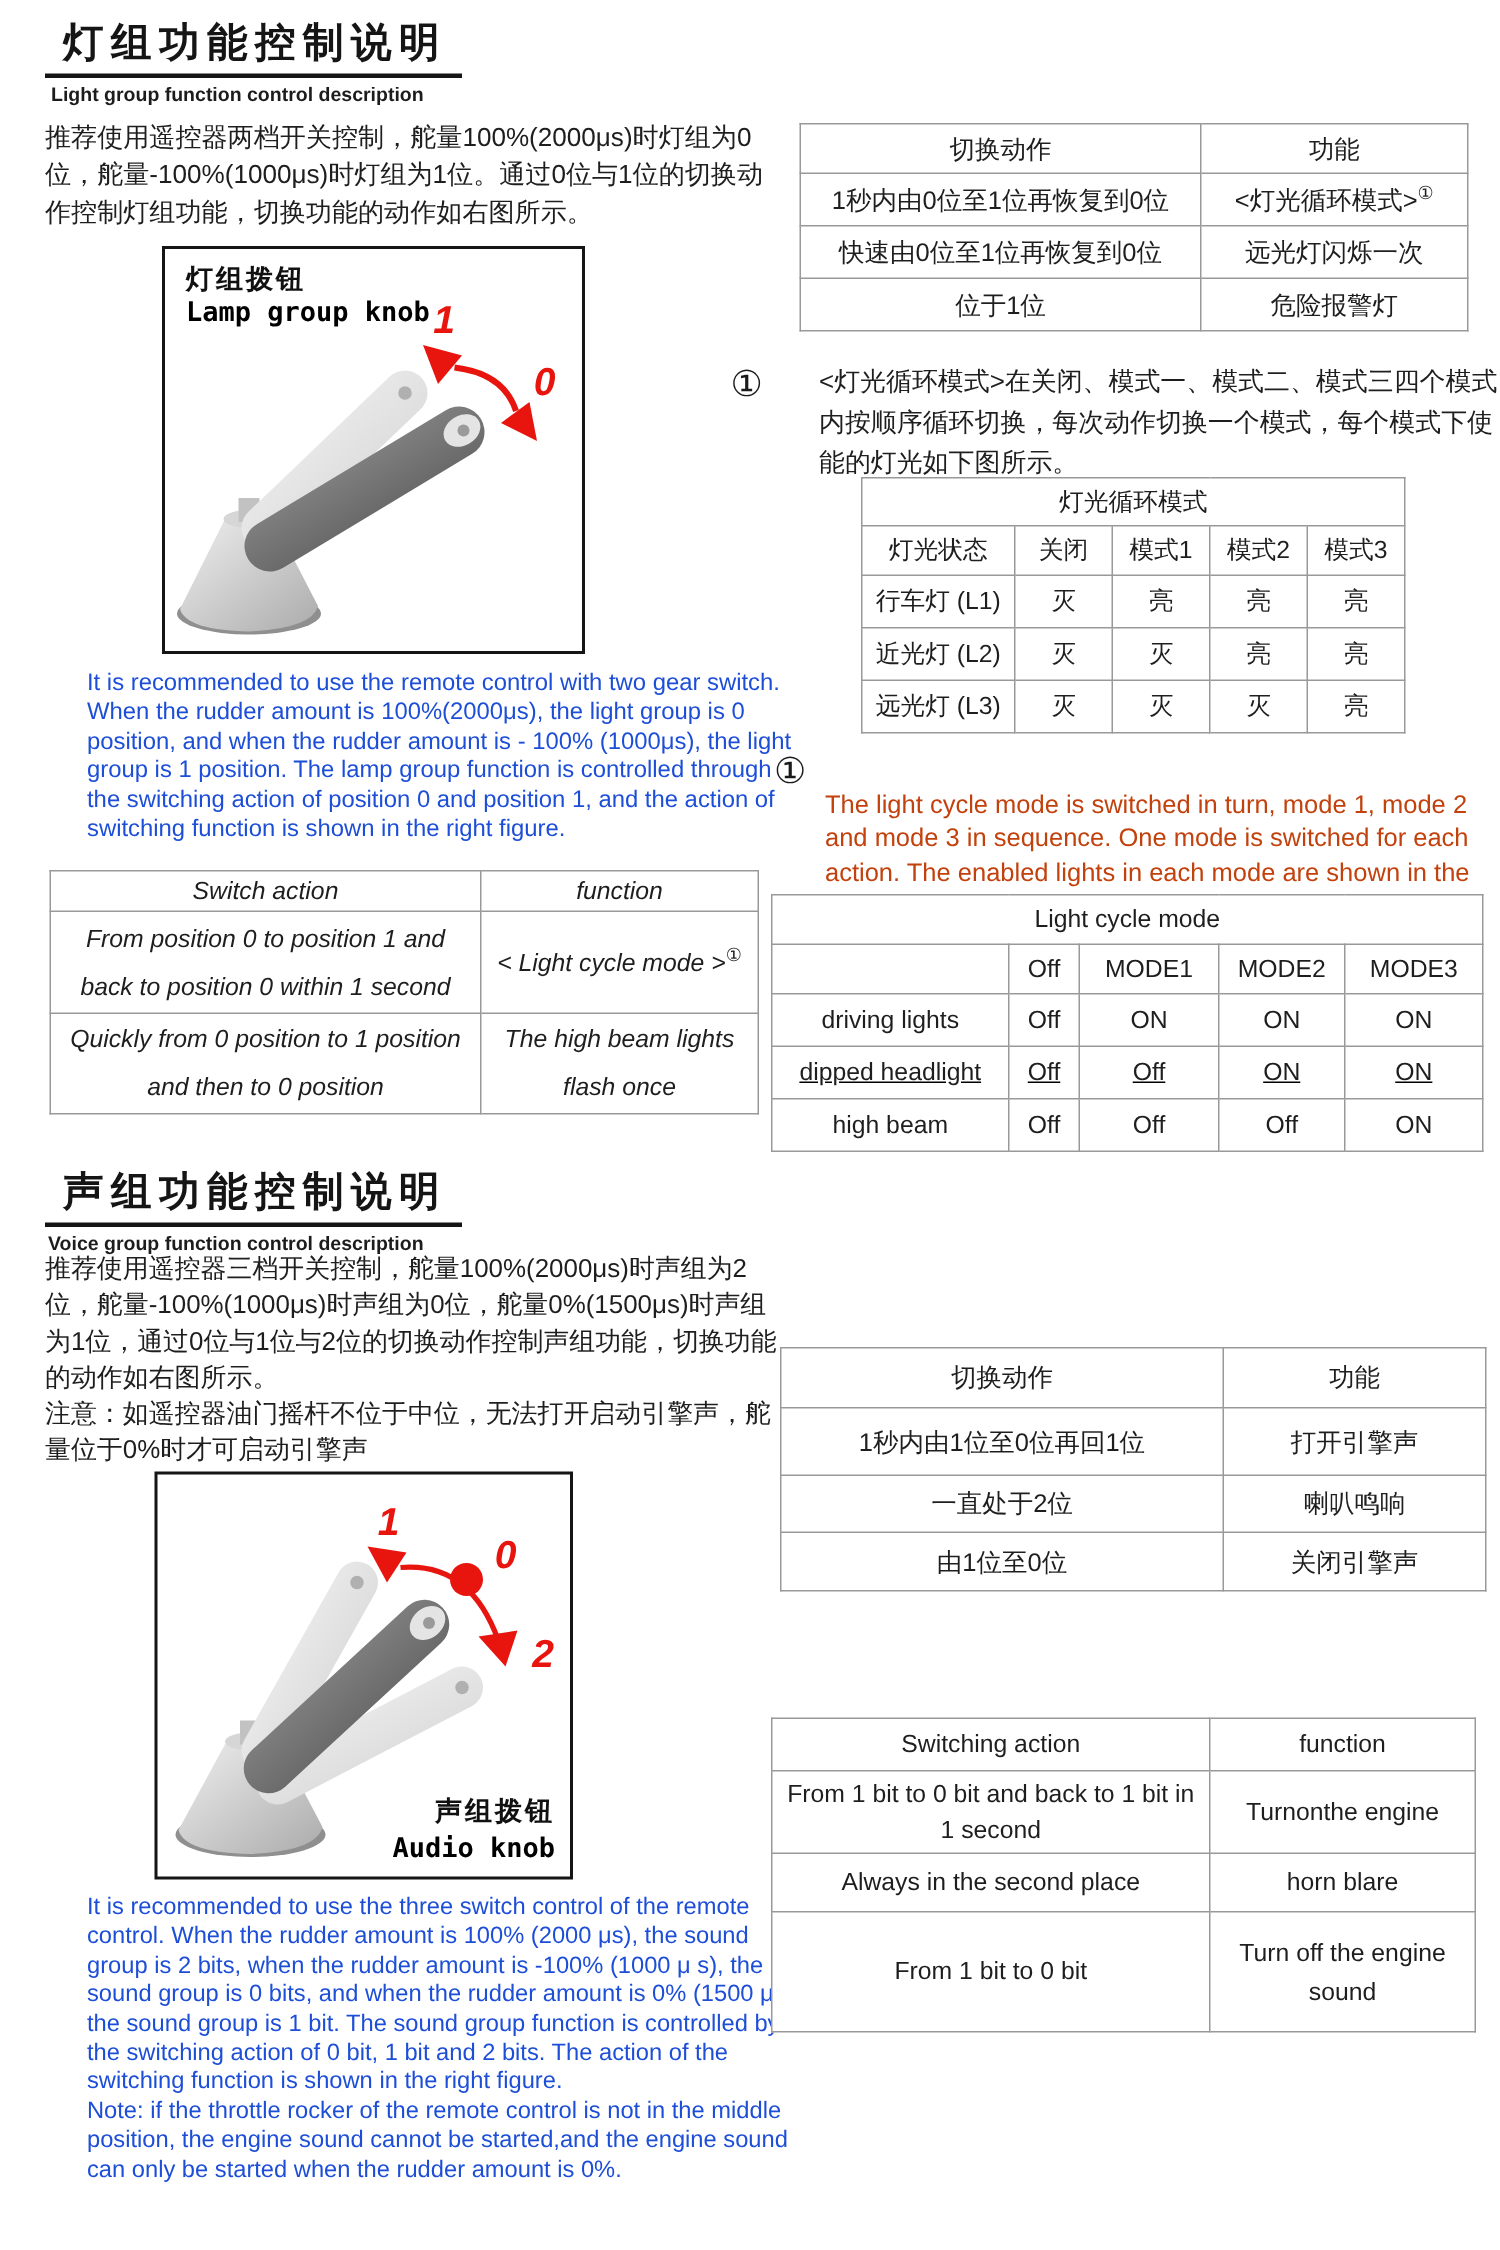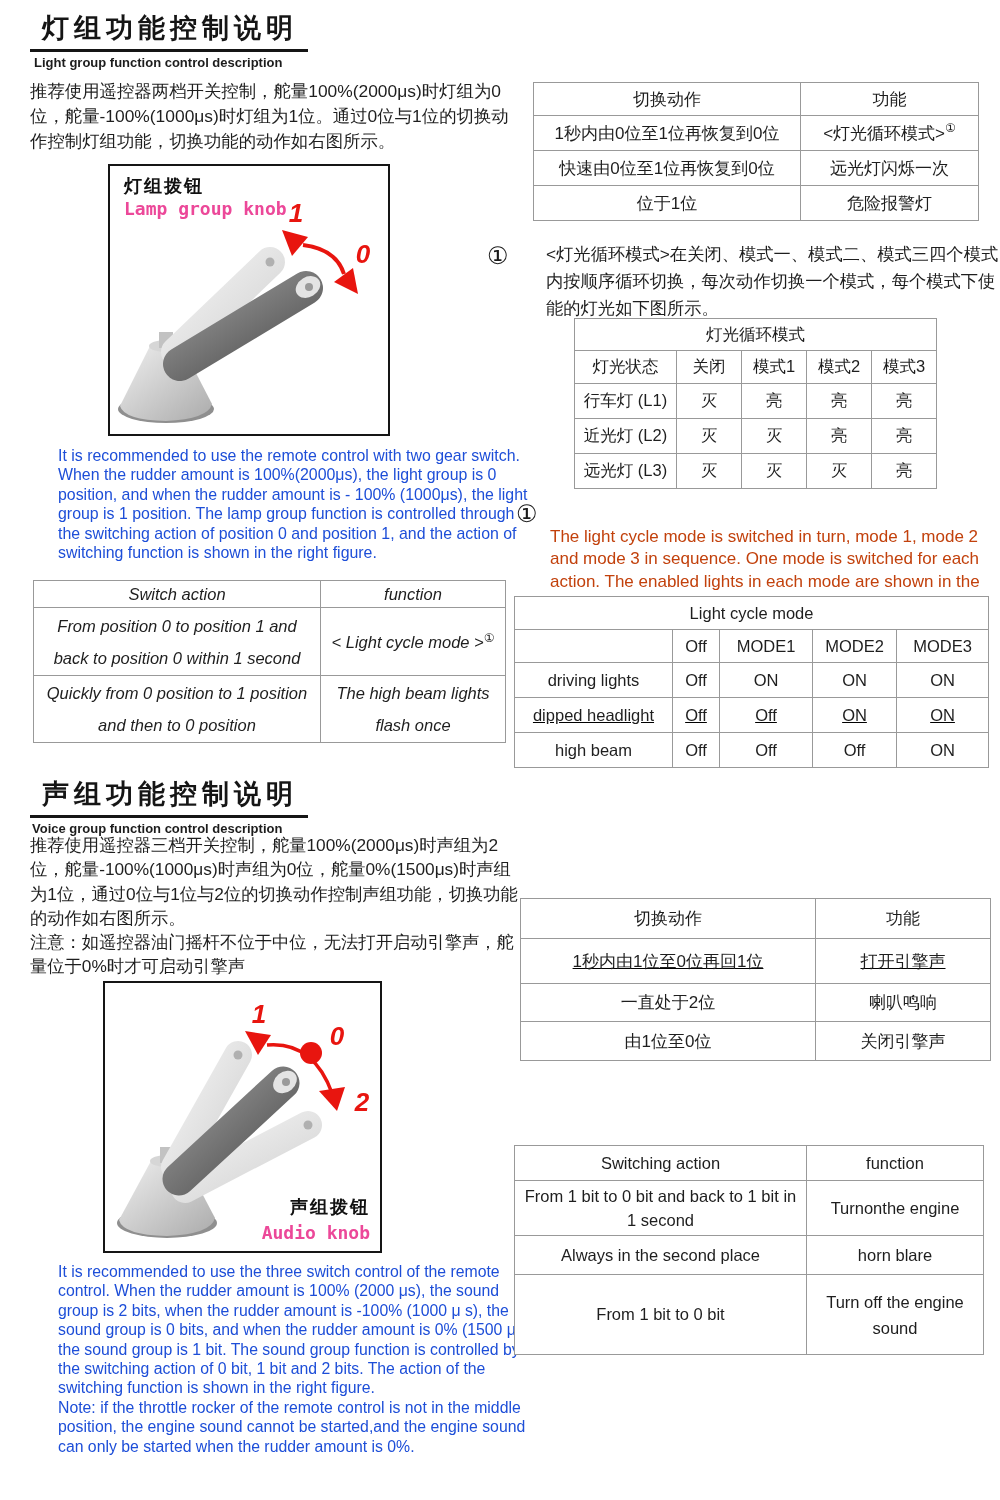--- a/index.html
+++ b/index.html
@@ -12,21 +12,21 @@
                display:inline-block; padding:0 10px 3px 12px; border-bottom:3px solid #151515; }
   .sec-sub  { font-size:13px; font-weight:bold; color:#1c1c1c; }
 
   
   .para-cn { font-size:17.4px; line-height:25px; color:#1e1e1e; }
   .para-en { font-size:15.9px; line-height:19.4px; color:#1d4ed8;margin-left:28px; }
 
   
   .figure { border:2px solid #151515; background:#fff; }
   .fig-label-cn { font-size:18px; font-weight:bold; letter-spacing:2px; color:#111; }
-  .fig-label-en { font-family:"DejaVu Sans Mono","Liberation Mono",monospace; font-weight:bold; font-size:18px; color:#ec4899; }
+  .fig-label-en { font-family:"DejaVu Sans Mono","Liberation Mono",monospace; font-weight:bold; font-size:18px; color:#000000; }
 
   
   table.tbl { border-collapse:collapse; table-layout:fixed; background:#fff; }
   table.tbl td { border:1px solid #999; text-align:center; vertical-align:middle;
                  color:#1e1e1e; padding:1px 5px; overflow:hidden; }
   .t-cn  td { font-size:17px; }
   .t-cn2 td { font-size:16.5px; }
   .t-en  td { font-size:16.5px; }
   td.left { text-align:left; padding-left:9px; }
   td.vtop { vertical-align:top; padding-top:6px; }
@@ -305,21 +305,21 @@
   <table class="abs tbl t-cn" style="left:520px; top:898px; width:470px;">
     <colgroup>
         <col style="width:295px">
         <col style="width:175px">
       </colgroup>
     <tbody>
         <tr style="height:40px;">
       <td>切换动作</td>
       <td>功能</td>
     </tr>
-    <tr style="height:45px;text-decoration:underline;">
+    <tr style="height:45px;">
       <td>1秒内由1位至0位再回1位</td>
       <td>打开引擎声</td>
     </tr>
     <tr style="height:38px;">
       <td>一直处于2位</td>
       <td>喇叭鸣响</td>
     </tr>
     <tr style="height:39px;">
       <td>由1位至0位</td>
       <td>关闭引擎声</td>

